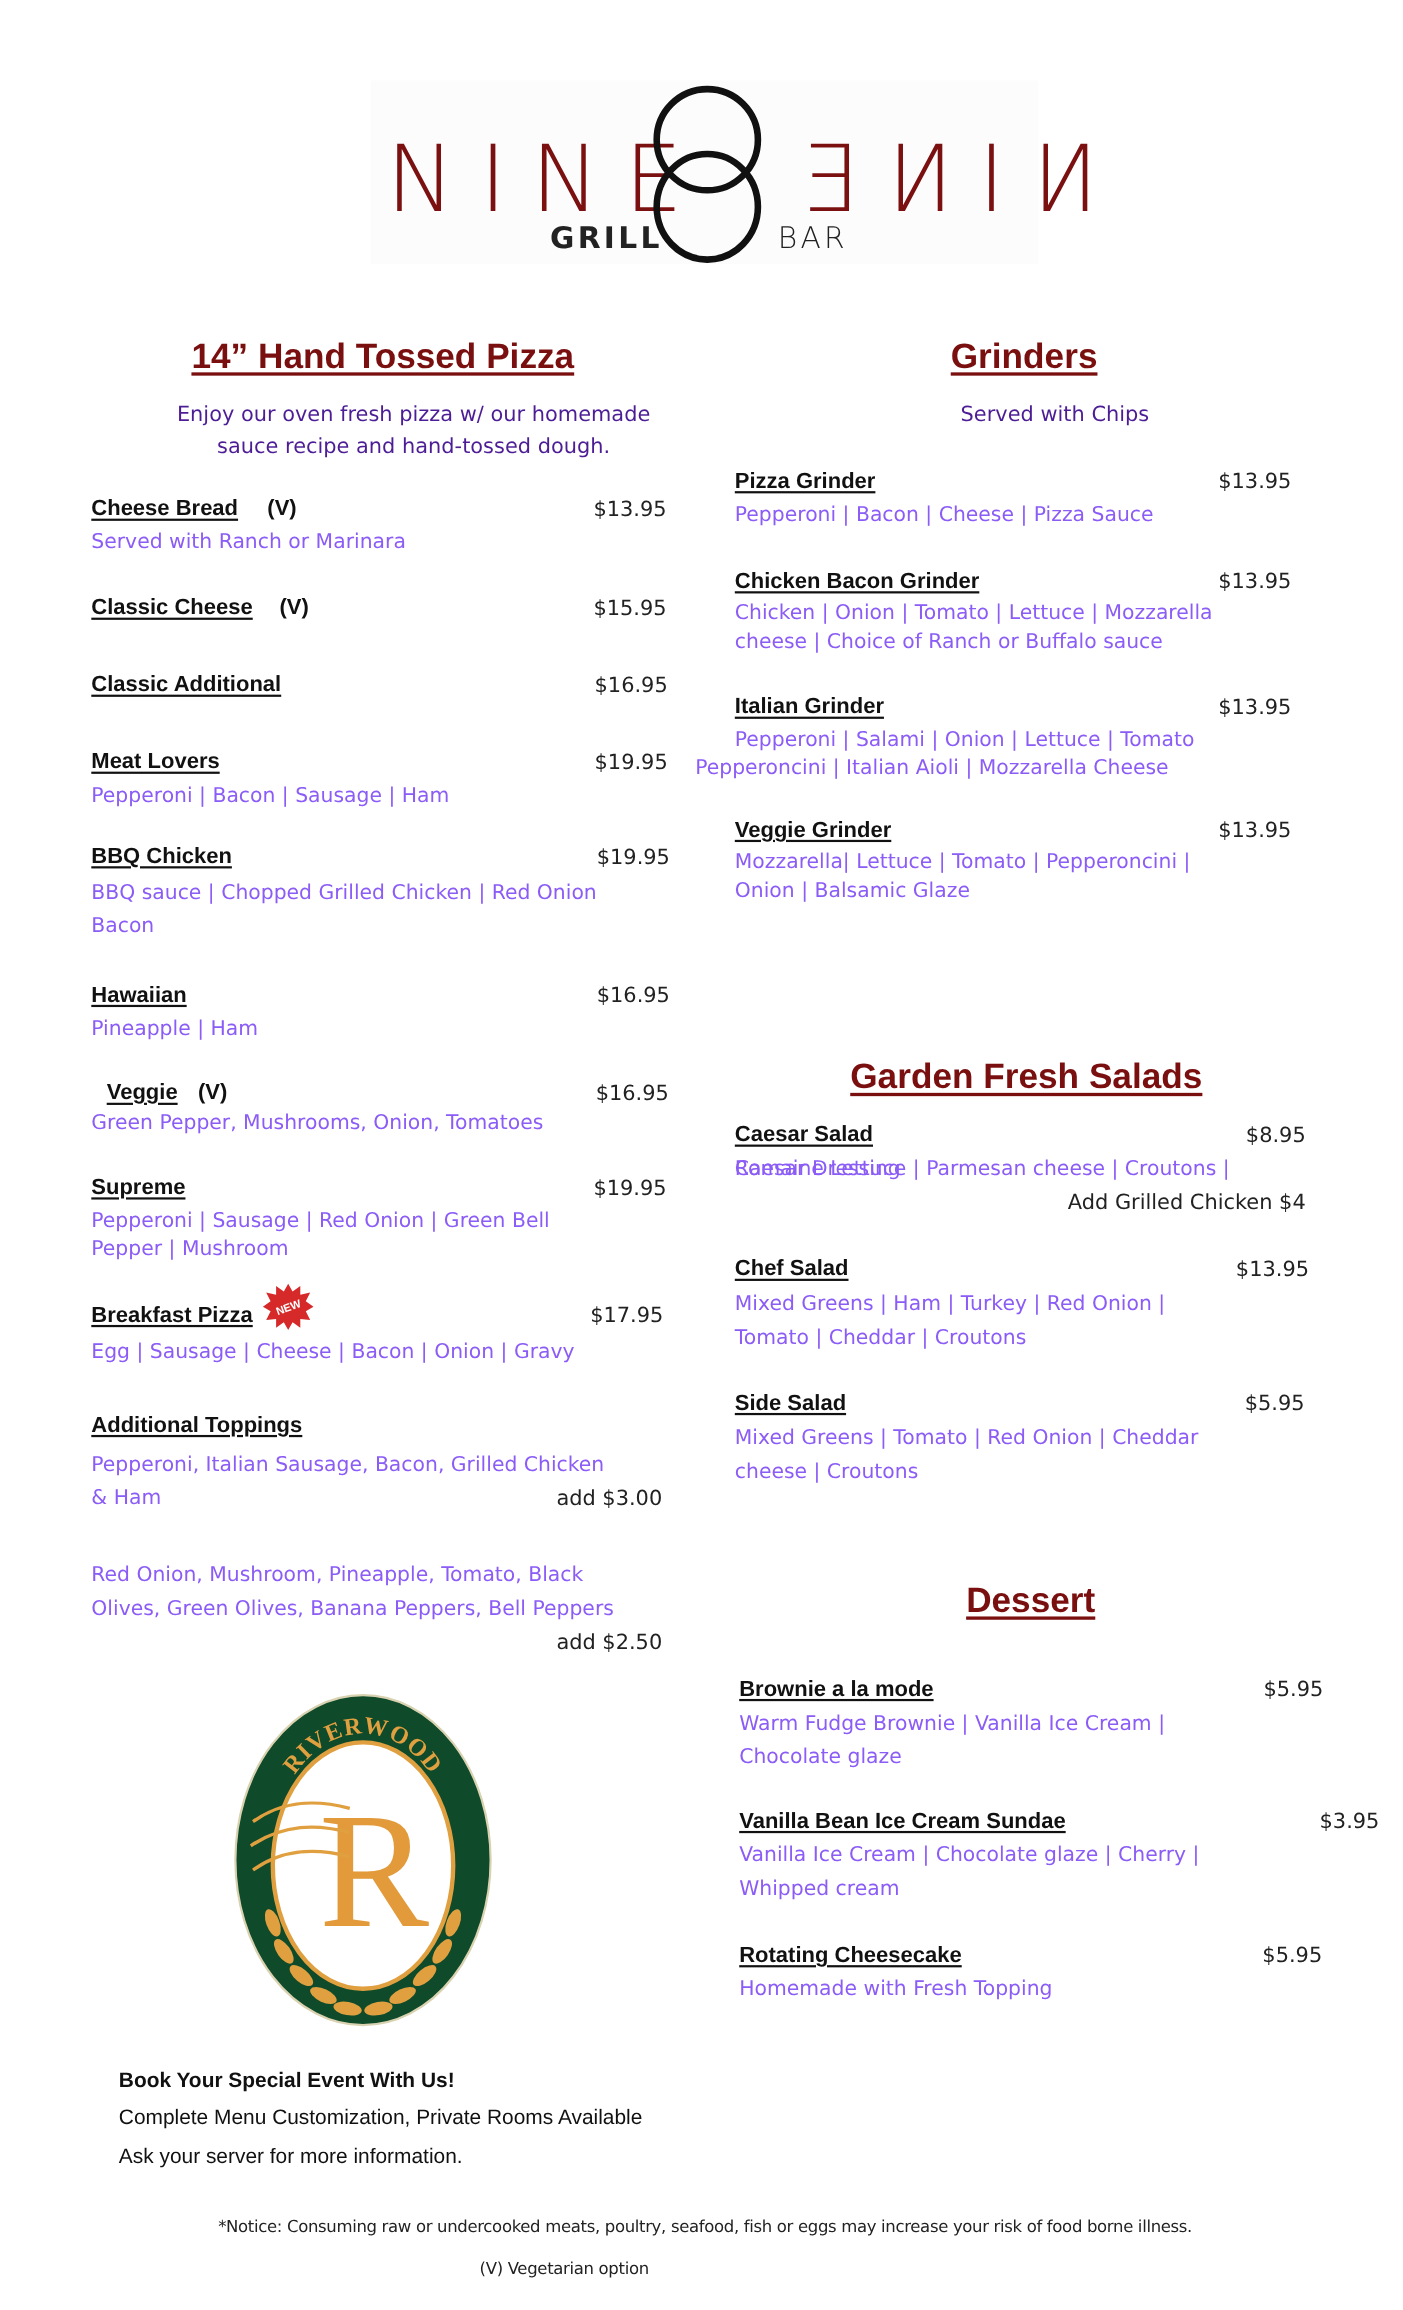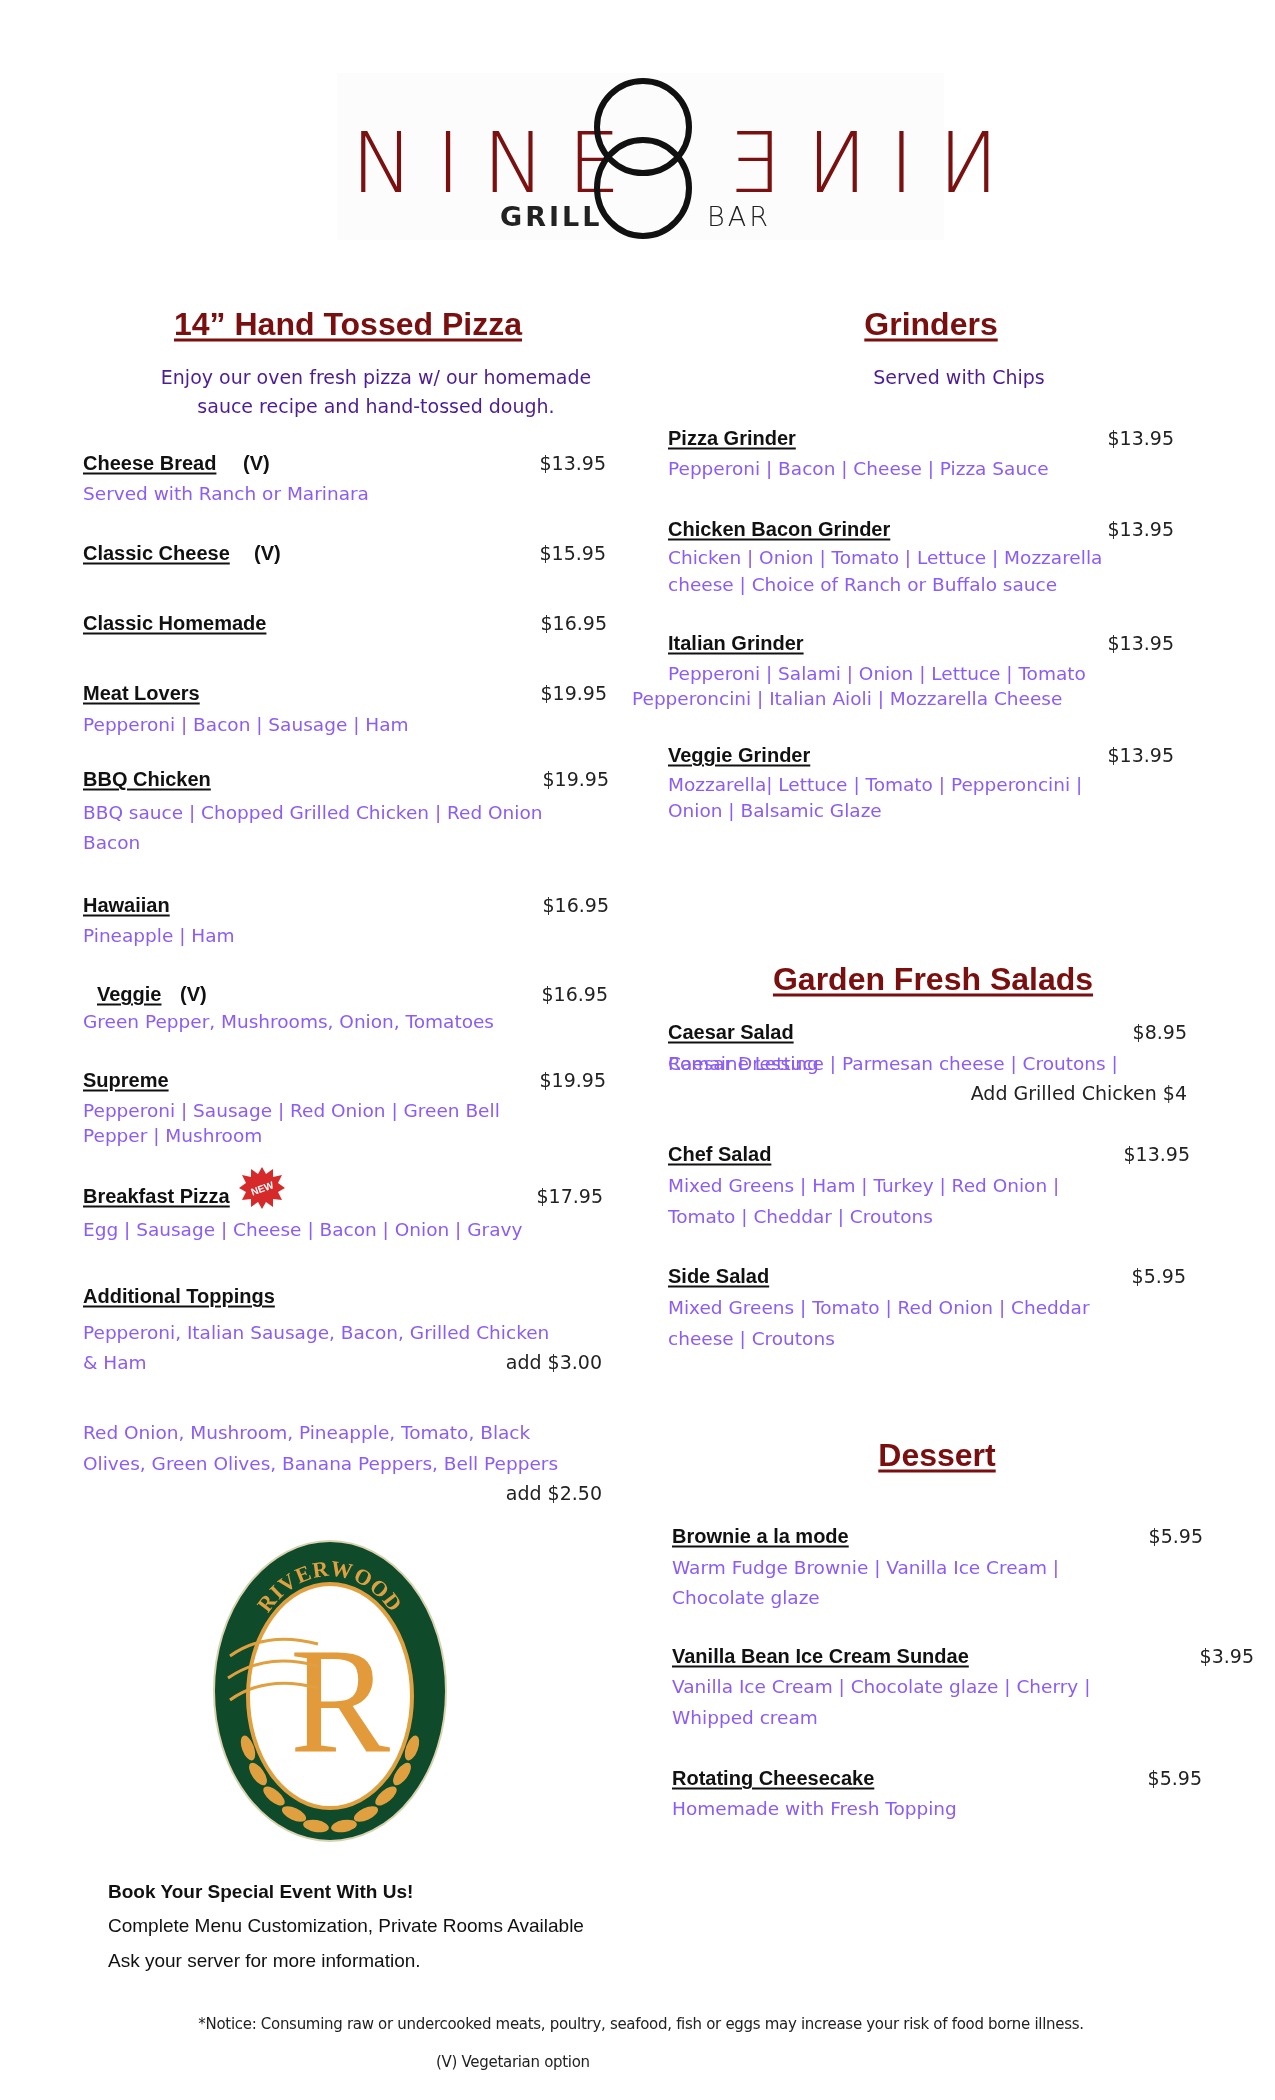--- a/index.html
+++ b/index.html
@@ -49,21 +49,21 @@
 
 <div class="item-name" style="left:83px; top:463px;">Cheese Bread</div>
 <div class="veg" style="left:243px; top:463px;">(V)</div>
 <div class="price" style="left:606px; top:463px;">$13.95</div>
 <div class="desc" style="left:83px; top:493px;">Served with Ranch or Marinara</div>
 
 <div class="item-name" style="left:83px; top:553px;">Classic Cheese</div>
 <div class="veg" style="left:254px; top:553px;">(V)</div>
 <div class="price" style="left:606px; top:553px;">$15.95</div>
 
-<div class="item-name" style="left:83px; top:623px;">Classic Homemade</div>
+<div class="item-name" style="left:83px; top:623px;">Classic Additional</div>
 <div class="price" style="left:607px; top:623px;">$16.95</div>
 
 <div class="item-name" style="left:83px; top:693px;">Meat Lovers</div>
 <div class="price" style="left:607px; top:693px;">$19.95</div>
 <div class="desc" style="left:83px; top:724px;">Pepperoni | Bacon | Sausage | Ham</div>
 
 <div class="item-name" style="left:83px; top:779px;">BBQ Chicken</div>
 <div class="price" style="left:609px; top:779px;">$19.95</div>
 <div class="desc" style="left:83px; top:812px;">BBQ sauce | Chopped Grilled Chicken | Red Onion</div>
 <div class="desc" style="left:83px; top:842px;">Bacon</div>

